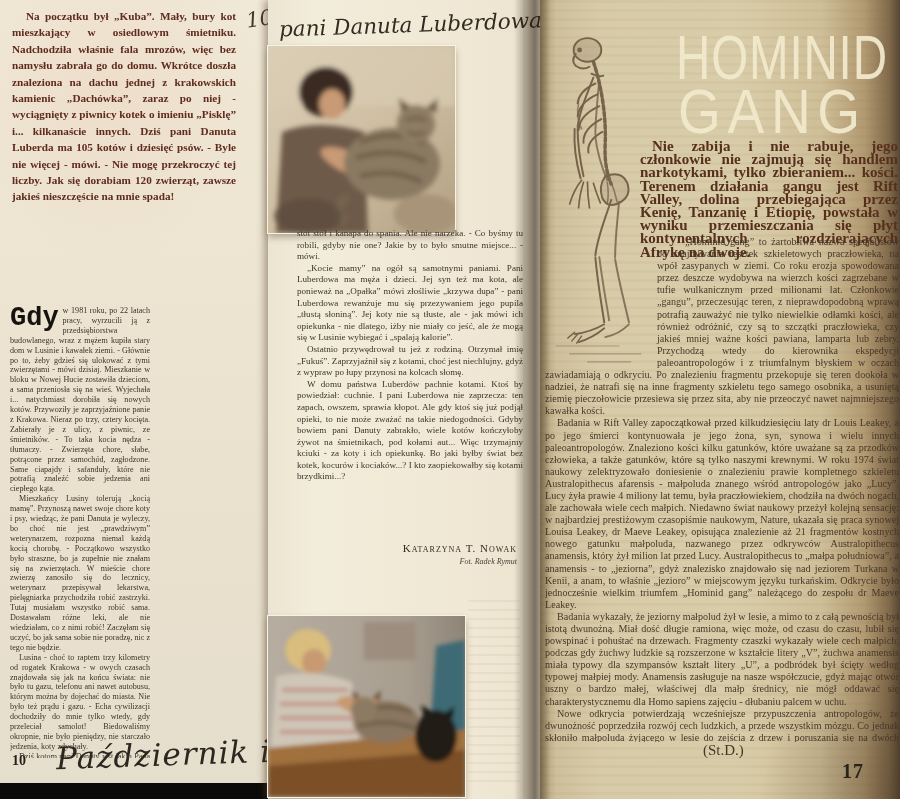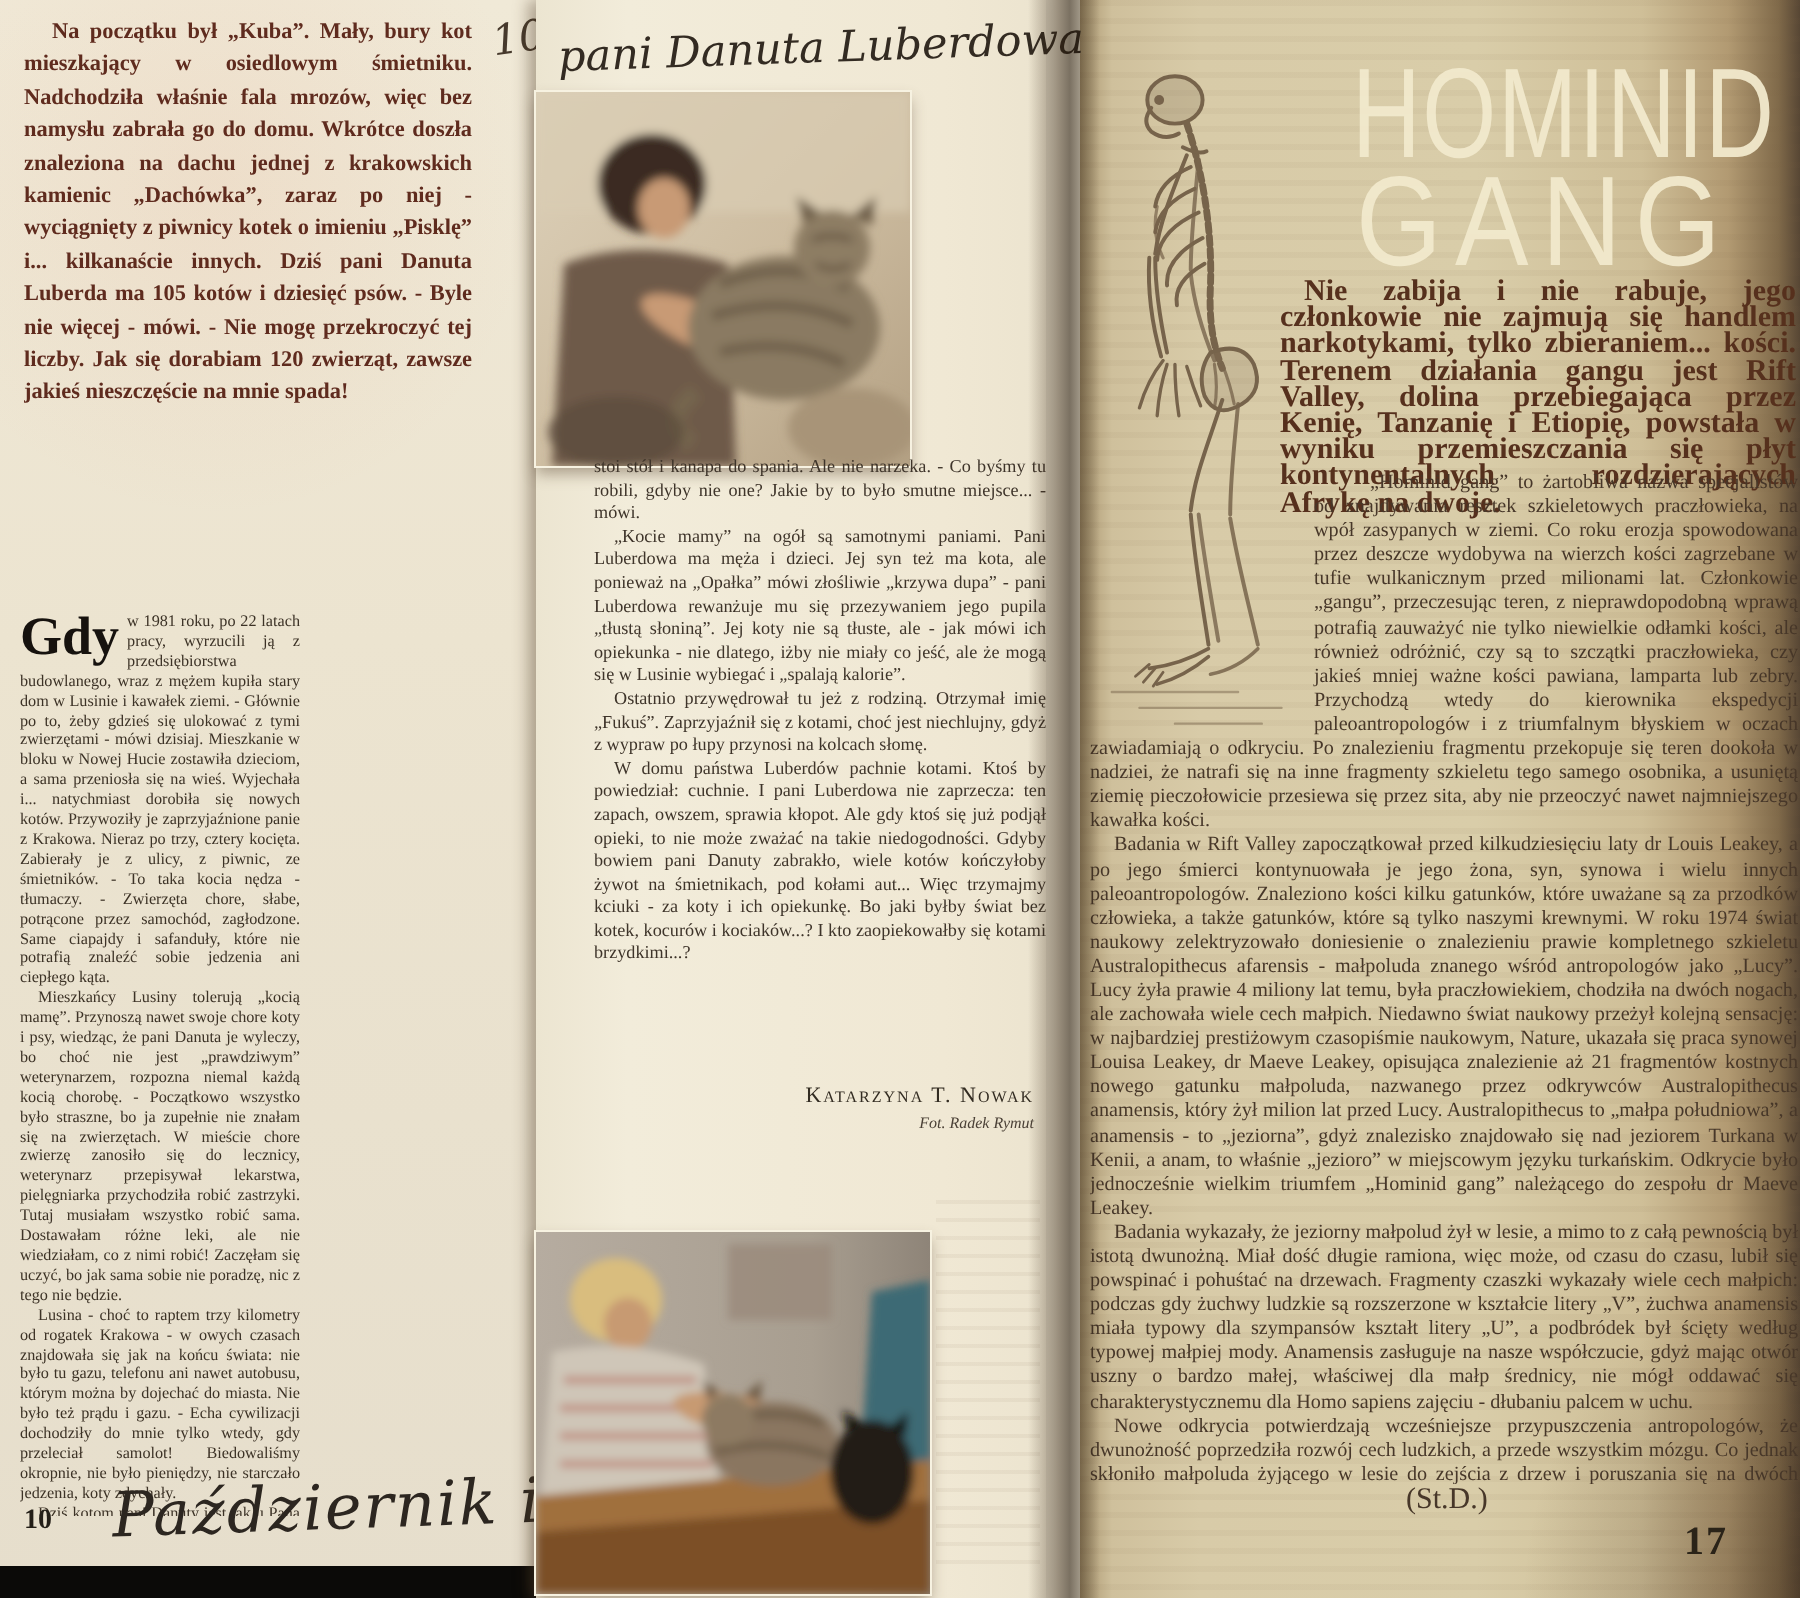--- a/index.html
+++ b/index.html
@@ -15,21 +15,21 @@
   .intro{position:absolute;left:12px;top:8px;width:224px;height:214px;
     font-weight:700;font-size:11.2px;line-height:16.4px;text-align:justify;
     color:#5f2b1e;text-indent:14px;overflow:hidden;}
   .num105{position:absolute;left:246px;top:6px;font-style:italic;font-size:21px;
     color:#46392c;transform:rotate(-8deg);font-family:"DejaVu Serif",serif;}
   .col1{position:absolute;left:10px;top:306px;width:140px;height:452px;
     font-size:8.1px;line-height:9.9px;text-align:justify;color:#3c3226;overflow:hidden;}
   .col1 p{margin:0;}
   .col1 p + p{text-indent:9px;}
   .dropword{float:left;font-weight:700;font-size:27px;line-height:22px;
-    padding:1px 4px 0 0;color:#16120e;}
+    padding:1px 4px 0 0;color:#16120e;font-family:Liberation Mono, monospace;}
   .frag{position:absolute;width:56px;overflow:hidden;white-space:pre-line;
     font-size:8.6px;line-height:12.35px;color:#3c3226;}
   .frag-a{left:216px;top:46px;height:214px;}
   .frag-b{left:216px;top:328px;height:140px;}
   .frag-c{left:216px;top:470px;height:80px;}
   .frag-d{left:297px;top:558px;width:72px;height:72px;opacity:.6;}
   .footer-script{position:absolute;left:56px;top:734px;white-space:nowrap;
     font-family:"DejaVu Serif",serif;font-style:italic;font-size:31px;
     letter-spacing:1px;color:#2c2620;transform:rotate(-2deg);}
   .pageno-left{position:absolute;left:12px;top:753px;font-weight:700;

